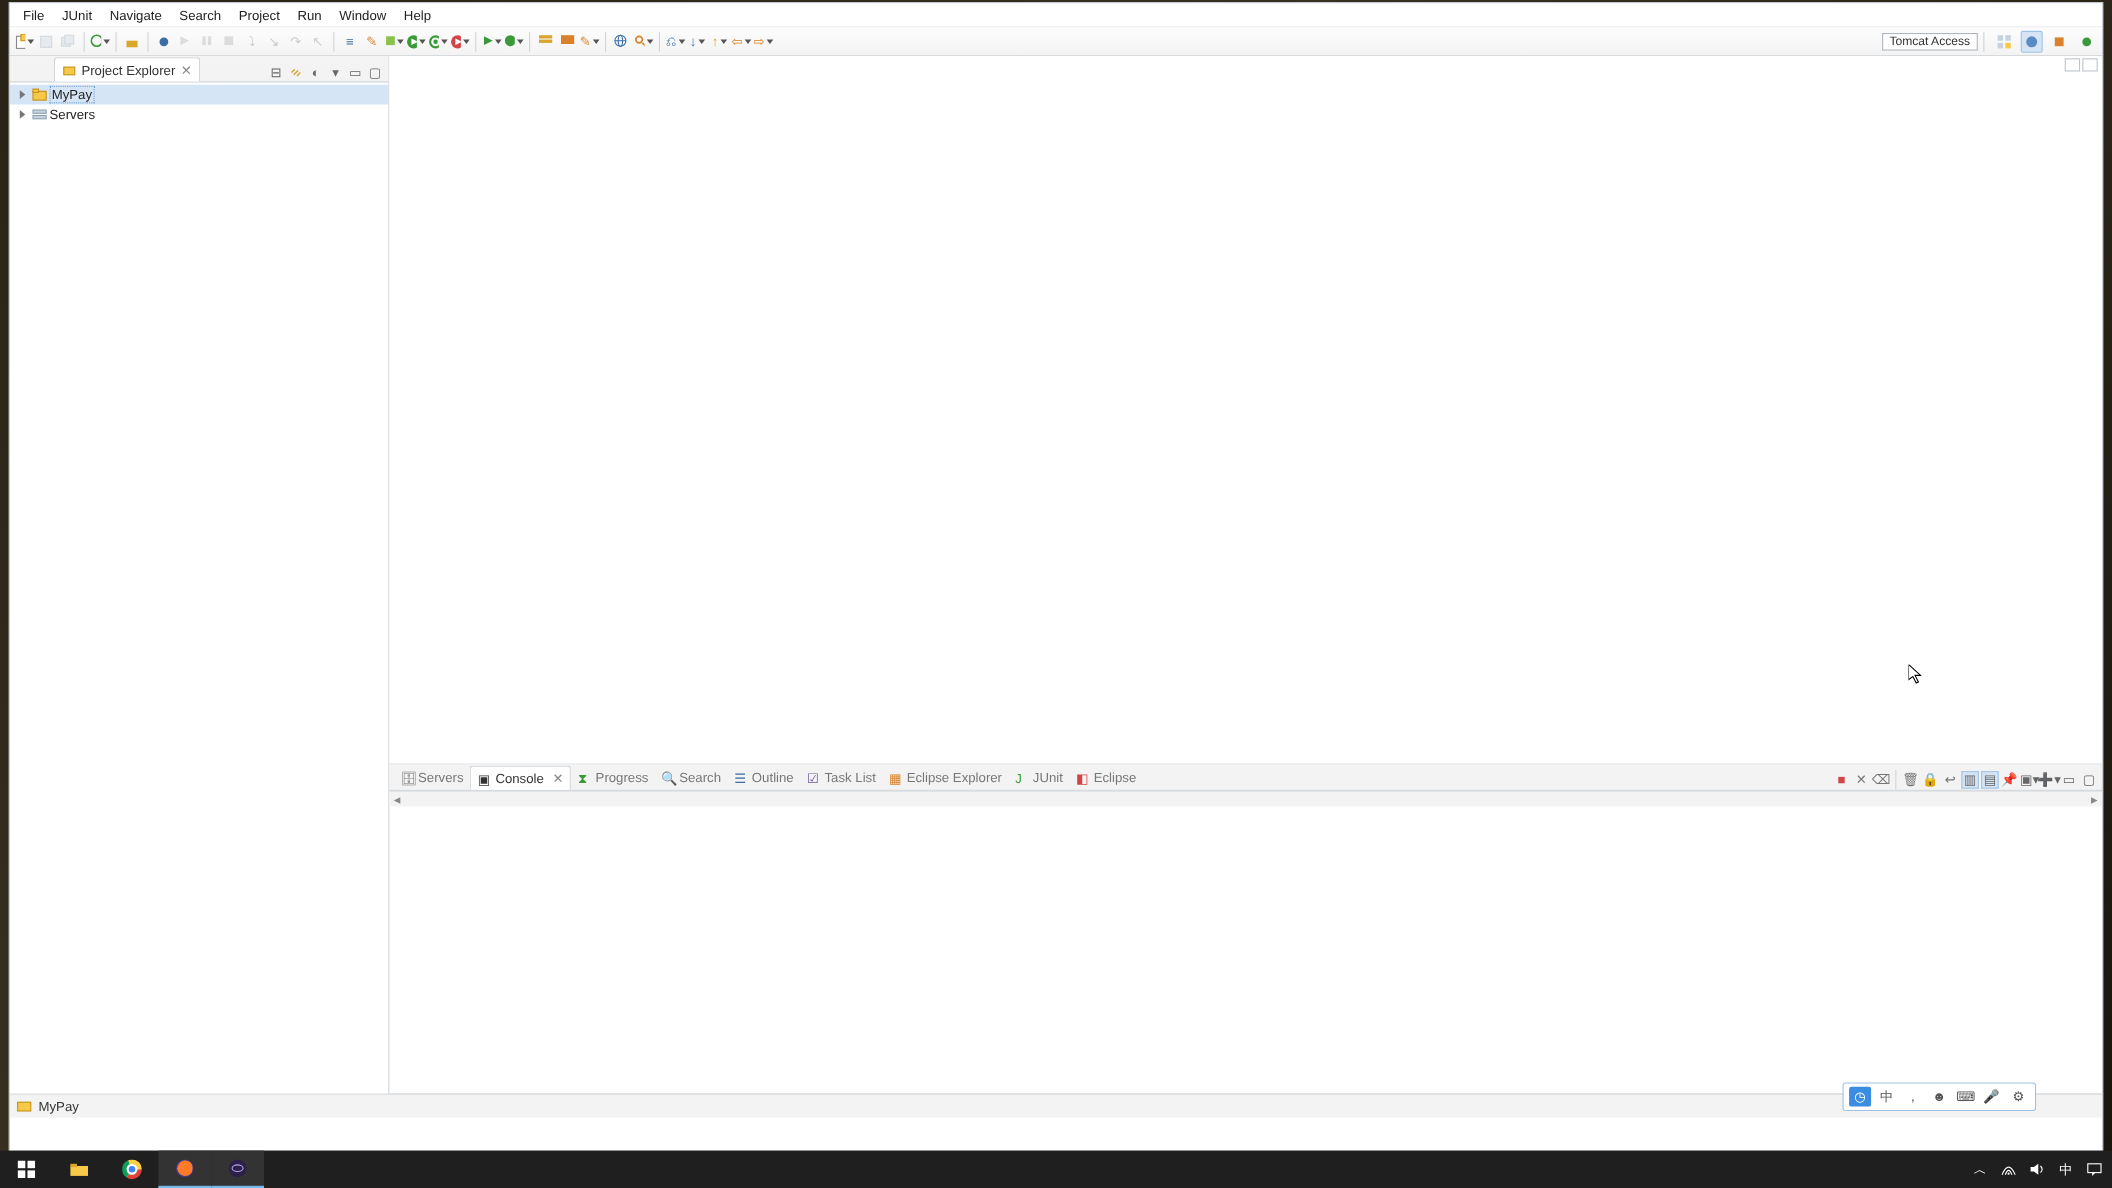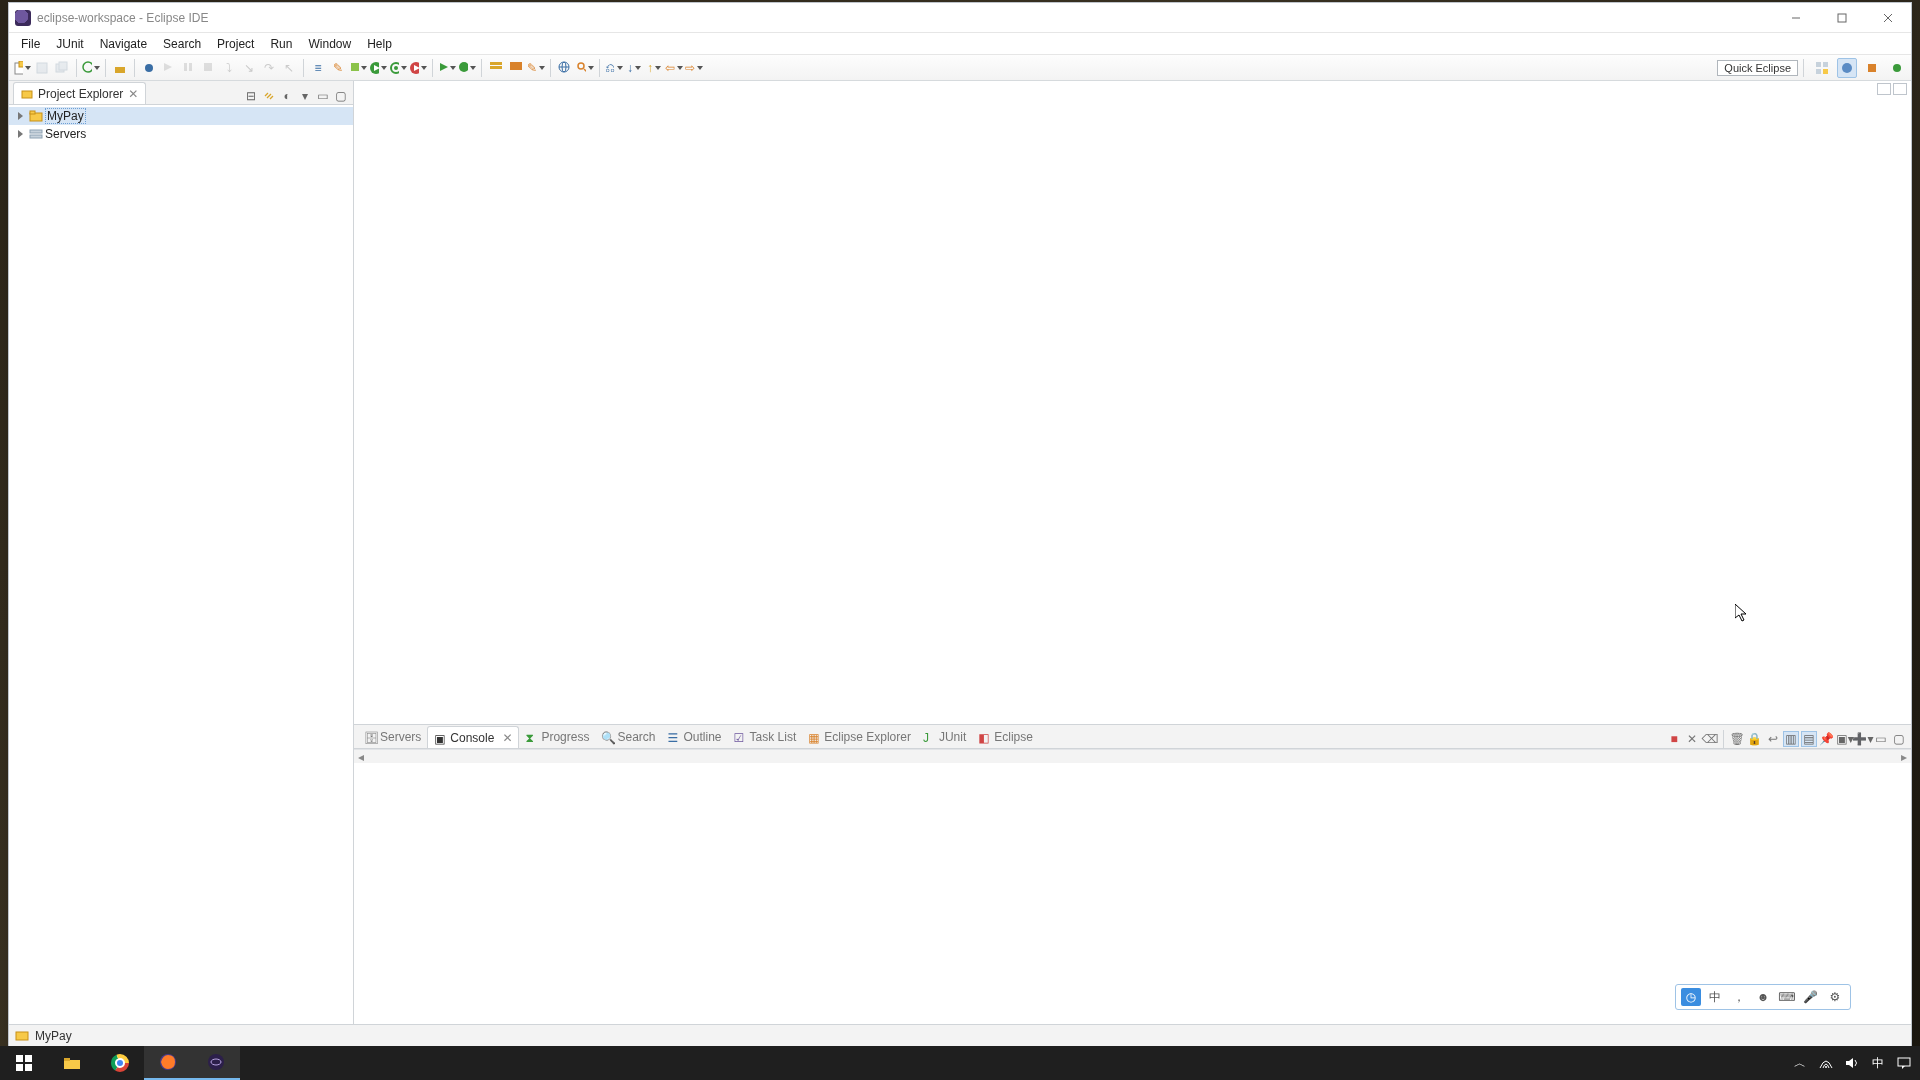--- a/index.html
+++ b/index.html
@@ -29,21 +29,21 @@
 .tool-btn svg, .tool-btn .glyph { width: 14px; height: 14px; }
 .tool-btn.disabled { opacity: .35; }
 .quick-access { margin-left: auto; border: 1px solid #b0b6bc; padding: 1px 6px; font-size: 11px; color: #333; background: #fff; }
 .persp-btn { width: 20px; height: 20px; margin-left: 3px; display: inline-flex; align-items: center; justify-content: center; border-radius: 2px; }
 .persp-btn.active { background: #d6e5f5; border: 1px solid #9ec3e6; }
 
 
 .body { display: flex; height: calc(100% - 30px - 22px - 26px - 22px); }
 .left-panel { width: 345px; border-right: 1px solid #d0d4d8; display: flex; flex-direction: column; background: #fff; }
 .view-tabrow { height: 24px; display: flex; align-items: flex-end; background: #f3f3f3; border-bottom: 1px solid #d0d4d8; padding-left: 4px; }
-.view-tab { display: flex; align-items: center; gap: 4px; height: 22px; padding: 0 6px; background: #fff; border: 1px solid #d0d4d8; border-bottom: none; border-radius: 3px 3px 0 0; font-size: 11px; color: #333; }
+.view-tab { display: flex; align-items: center; gap: 4px; height: 22px; padding: 0 6px; background: #fff; border: 1px solid #d0d4d8; border-bottom: none; border-radius: 3px 3px 0 0; font-size: 11px; color: #333; margin-left: 36px; }
 .view-tab .x { width: 12px; height: 12px; display: inline-flex; align-items: center; justify-content: center; color: #888; }
 .view-toolbar { margin-left: auto; display: flex; align-items: center; gap: 2px; padding-right: 4px; }
 .view-toolbtn { width: 16px; height: 16px; display: inline-flex; align-items: center; justify-content: center; color: #666; }
 
 .tree { flex: 1; overflow: auto; padding: 2px 0; }
 .tree-item { display: flex; align-items: center; height: 18px; padding-left: 6px; gap: 2px; font-size: 12px; color: #222; }
 .tree-item.sel { background: #d6e5f5; }
 .tree-item.sel .label { border: 1px dotted #6ea0d6; padding: 0 1px; }
 .expander { width: 12px; height: 12px; display: inline-block; }
 .expander::before { content: ""; display: block; width: 0; height: 0; border-top: 4px solid transparent; border-bottom: 4px solid transparent; border-left: 5px solid #777; margin: 2px 0 0 3px; }
@@ -89,41 +89,20 @@
 .c-green { color: #3a9a3a; } .c-red { color: #d04545; } .c-blue { color: #3a6ea5; } .c-orange { color: #d9822b; } .c-purple { color: #6e579e; } .c-gray { color: #777; } .c-yellow { color:#d9a62b; }
 .dot { width: 8px; height: 8px; border-radius: 50%; background: currentColor; }
 </style>
 </head>
 <body>
 
 <div class="desktop">
 
   <div class="window">
 
-    <div class="titlebar">
-      <span class="app-icon"></span>
-      <span class="title">eclipse-workspace - Eclipse IDE</span>
-      <span class="spacer"></span>
-      <div class="win-btn">
-          <svg width="10" height="10">
-            <line x1="1" y1="5" x2="9" y2="5" stroke="currentColor" stroke-width="1"></line>
-          </svg>
-        </div>
-      <div class="win-btn">
-          <svg width="10" height="10">
-            <rect x="1" y="1" width="8" height="8" fill="none" stroke="currentColor"></rect>
-          </svg>
-        </div>
-      <div class="win-btn close">
-          <svg width="10" height="10">
-            <line x1="1" y1="1" x2="9" y2="9" stroke="currentColor"></line>
-            <line x1="9" y1="1" x2="1" y2="9" stroke="currentColor"></line>
-          </svg>
-        </div>
-    </div>
 
     <div class="menubar">
       <span class="menu-item">File</span>
       <span class="menu-item">JUnit</span>
       <span class="menu-item">Navigate</span>
       <span class="menu-item">Search</span>
       <span class="menu-item">Project</span>
       <span class="menu-item">Run</span>
       <span class="menu-item">Window</span>
       <span class="menu-item">Help</span>
@@ -271,21 +250,21 @@
       <span class="tool-btn drop">
           <span class="c-yellow">↑</span>
         </span>
       <span class="tool-btn drop c-orange">
           <span>⇦</span>
         </span>
       <span class="tool-btn drop c-orange">
           <span>⇨</span>
         </span>
 
-      <span class="quick-access">Quick Eclipse</span>
+      <span class="quick-access">Tomcat Access</span>
       <span class="tool-sep"></span>
       <span class="persp-btn">
           <svg width="14" height="14">
             <rect x="1" y="1" width="5" height="5" fill="#c7d2dc"></rect>
             <rect x="8" y="1" width="5" height="5" fill="#c7d2dc"></rect>
             <rect x="1" y="8" width="5" height="5" fill="#c7d2dc"></rect>
             <rect x="8" y="8" width="5" height="5" fill="#f7c948"></rect>
           </svg>
         </span>
       <span class="persp-btn active">

